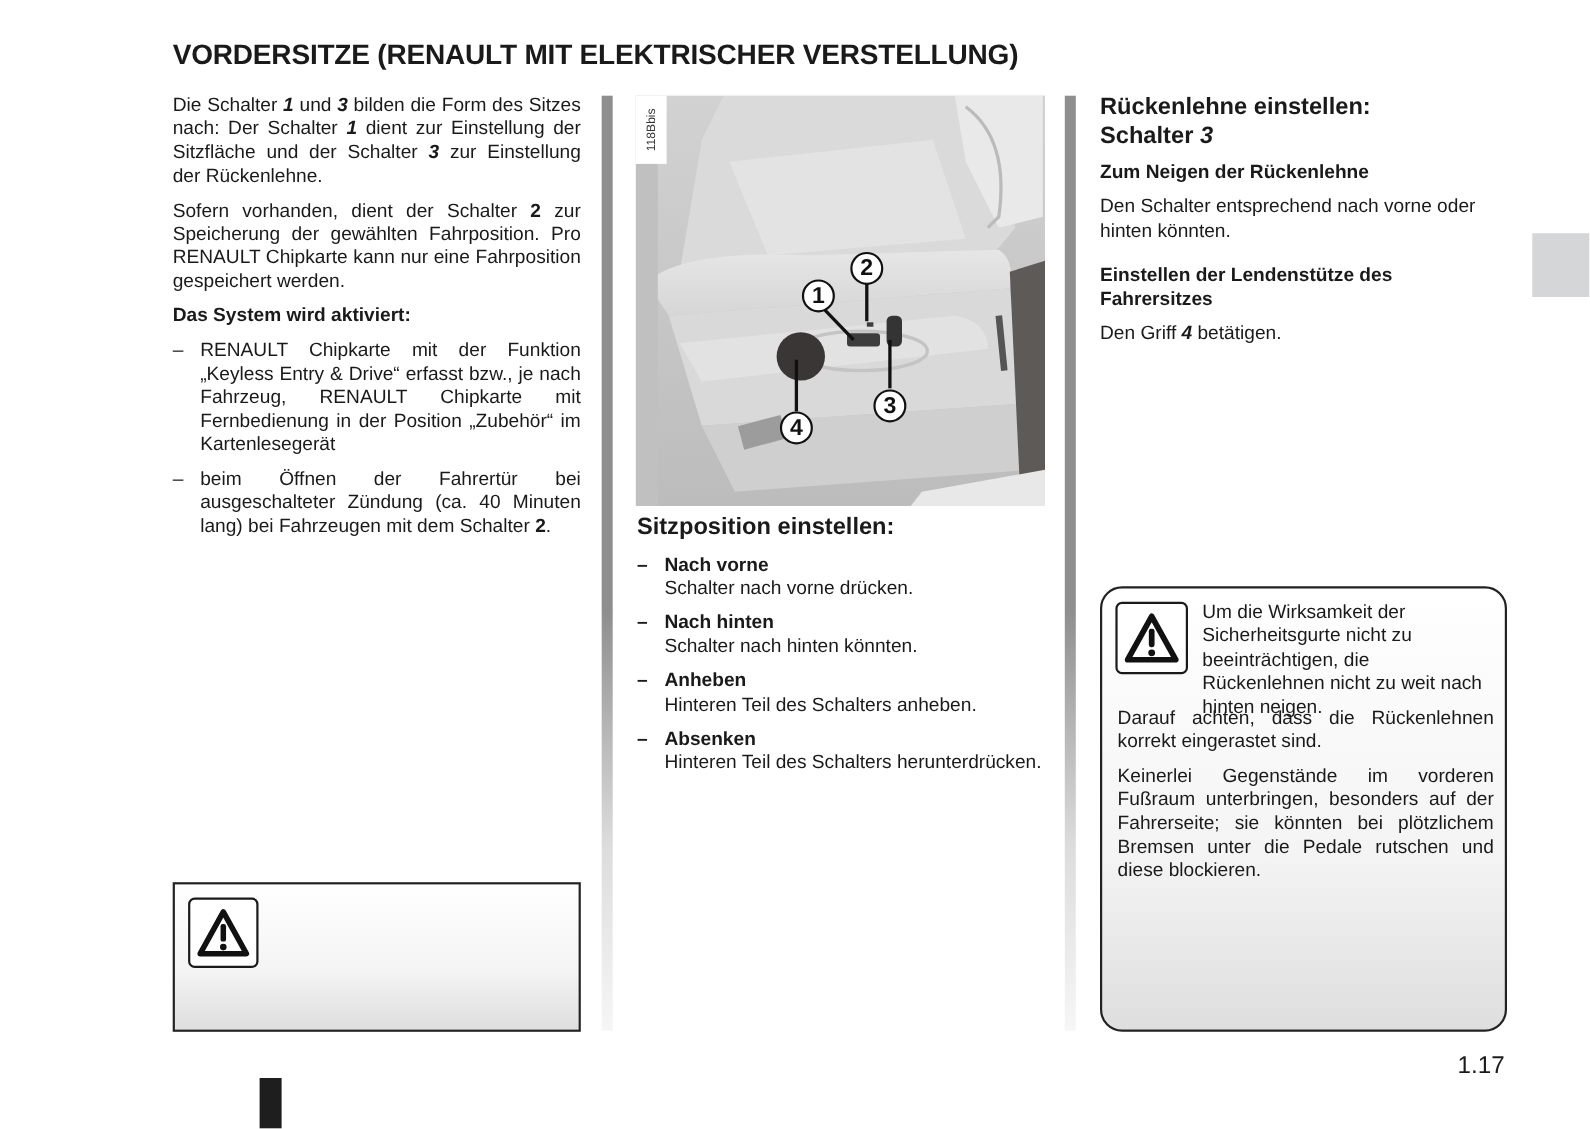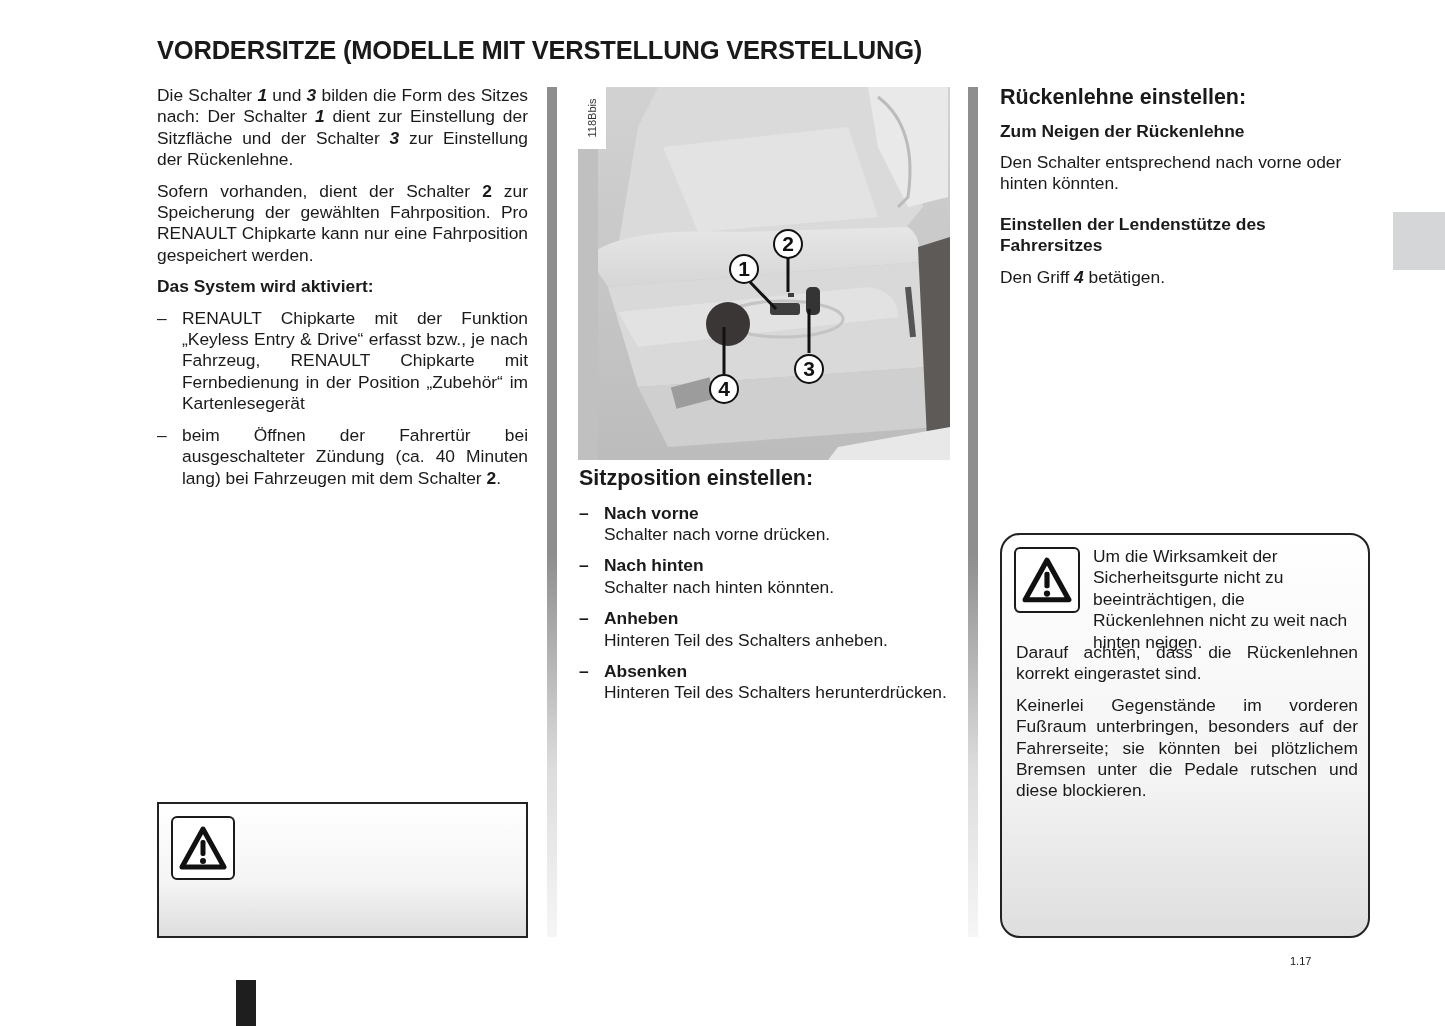--- a/index.html
+++ b/index.html
@@ -16,27 +16,27 @@
   .bold { font-weight:bold; }
   .h2 { font-size:21.5px; font-weight:bold; line-height:25.5px; }
   .vbar { width:10px; background:linear-gradient(to bottom,#8e8e8e 0%,#8e8e8e 55%,#dcdcdc 80%,#f6f6f6 100%); }
   .warn { border:2px solid #222; background:linear-gradient(to bottom,#ffffff 0%,#f4f4f4 60%,#dedede 100%); box-sizing:border-box; }
   .warn-icon { width:64px; height:64px; border:2.5px solid #1a1a1a; border-radius:6px; box-sizing:border-box; background:#fff; display:flex; align-items:center; justify-content:center; }
   .photo { left:578px; top:87px; width:372px; height:373px; overflow:hidden; background:#c9c9c9; }
   .photo-code { left:578px; top:87px; width:28px; height:62px; background:#fff; }
   .photo-code span { position:absolute; left:50%; top:50%; transform:translate(-50%,-50%) rotate(-90deg); font-size:11px; color:#333; white-space:nowrap; }
   .callout { width:30px; height:30px; border:2px solid #111; border-radius:50%; background:#fff; box-sizing:border-box; font-size:21px; font-weight:bold; display:flex; align-items:center; justify-content:center; color:#111; }
   .side-tab { left:1393px; top:212px; width:52px; height:58px; background:#d5d6d8; }
-  .page-num { left:1290px; top:955px; font-size:11px; }
+  .page-num { left:1325px; top:955px; font-size:22px; }
   .crop-mark { left:236px; top:980px; width:20px; height:46px; background:#1e1e1e; }
 </style>
 </head>
 <body>
 
-<div class="abs title">VORDERSITZE (MODELLE MIT VERSTELLUNG VERSTELLUNG)</div>
+<div class="abs title">VORDERSITZE (RENAULT MIT ELEKTRISCHER VERSTELLUNG)</div>
 
 <div class="abs col" style="left:157px; top:85px; width:371px;">
   <p class="just">
     <span>Die Schalter </span><b><i>1</i></b><span> und </span><b><i>3</i></b><span> bilden die Form des Sitzes nach: Der Schalter </span><b><i>1</i></b><span> dient zur Einstellung der Sitzfläche und der Schalter </span><b><i>3</i></b><span> zur Einstellung der Rückenlehne.</span>
   </p>
   <p class="just p-gap">
     <span>Sofern vorhanden, dient der Schalter </span><b>2</b><span> zur Speicherung der gewählten Fahrposition. Pro RENAULT Chipkarte kann nur eine Fahrposition gespeichert werden.</span>
   </p>
   <p class="p-gap bold">Das System wird aktiviert:</p>
   <div class="dash-item just p-gap">
@@ -132,20 +132,21 @@
   <div class="dash-item p-gap">
     <span class="dash bold">–</span>
     <div class="bold">Absenken</div>
     <div class="just">Hinteren Teil des Schalters herunterdrücken.</div>
   </div>
 </div>
 
 <div class="abs col" style="left:1000px; top:85px; width:372px;">
   <div class="h2">
     <div>Rückenlehne einstellen:</div>
+    <div><span>Schalter </span><i>3</i></div>
   </div>
   <p class="bold" style="margin-top:10px;">Zum Neigen der Rückenlehne</p>
   <p class="p-gap">Den Schalter entsprechend nach vorne oder hinten könnten.</p>
   <p class="bold" style="margin-top:19px; width:300px;">Einstellen der Lendenstütze des Fahrersitzes</p>
   <p class="p-gap"><span>Den Griff </span><b><i>4</i></b><span> betätigen.</span></p>
 </div>
 
 <div class="abs warn" style="left:1000px; top:533px; width:370px; height:405px;border-radius:20px;">
   <div class="abs warn-icon" style="left:12px; top:12px; width:66px; height:66px;">
     <svg width="52" height="48" viewBox="0 0 50 46">

